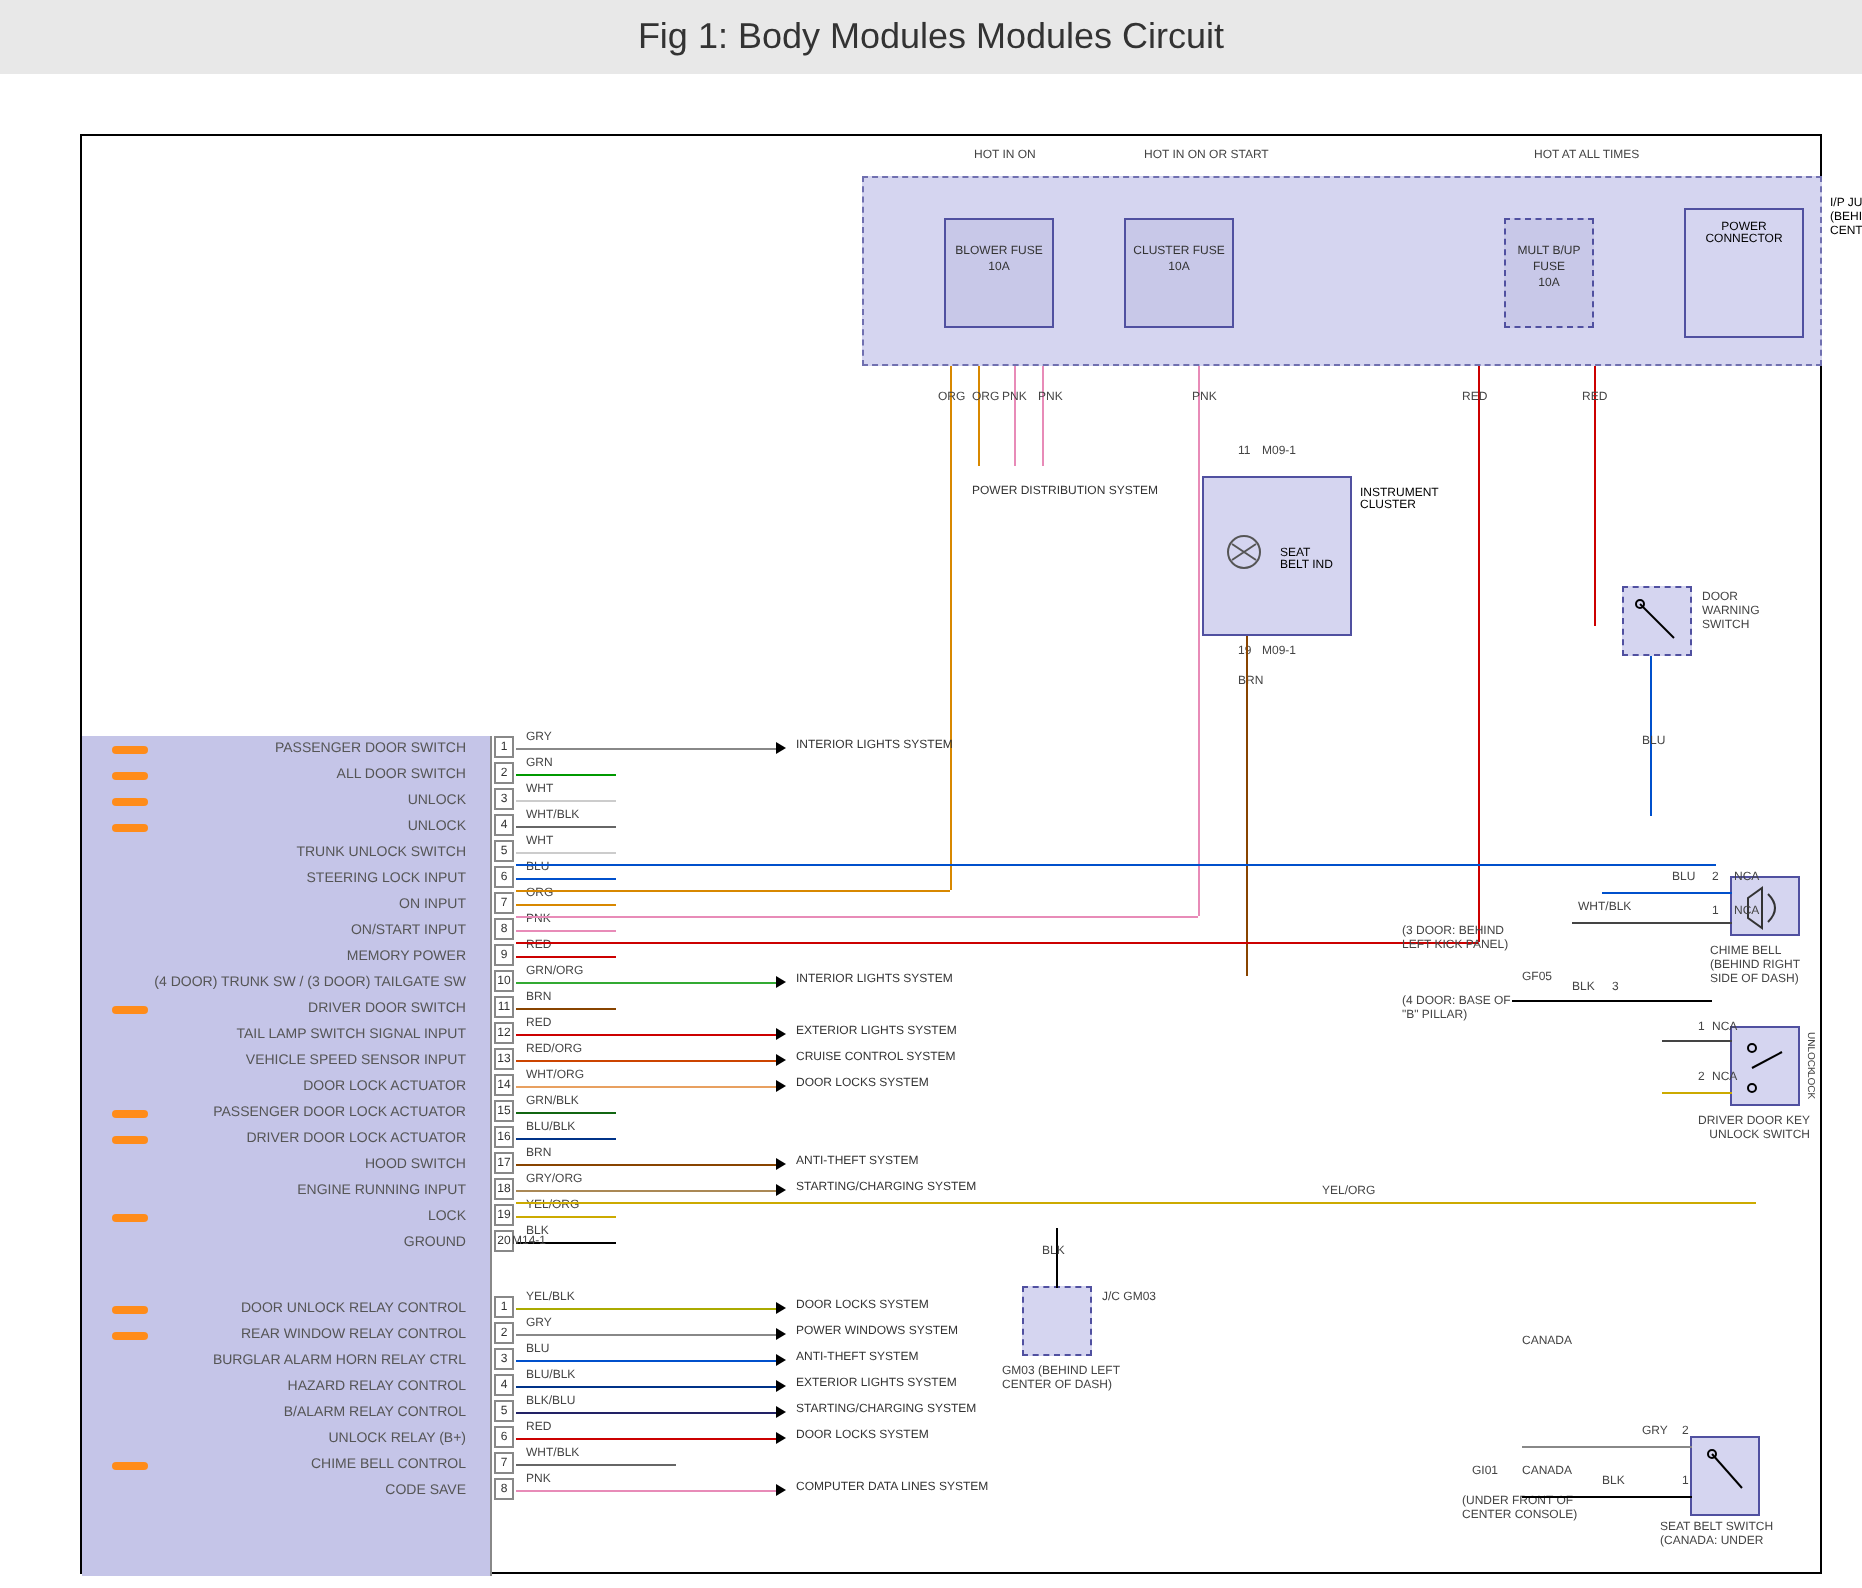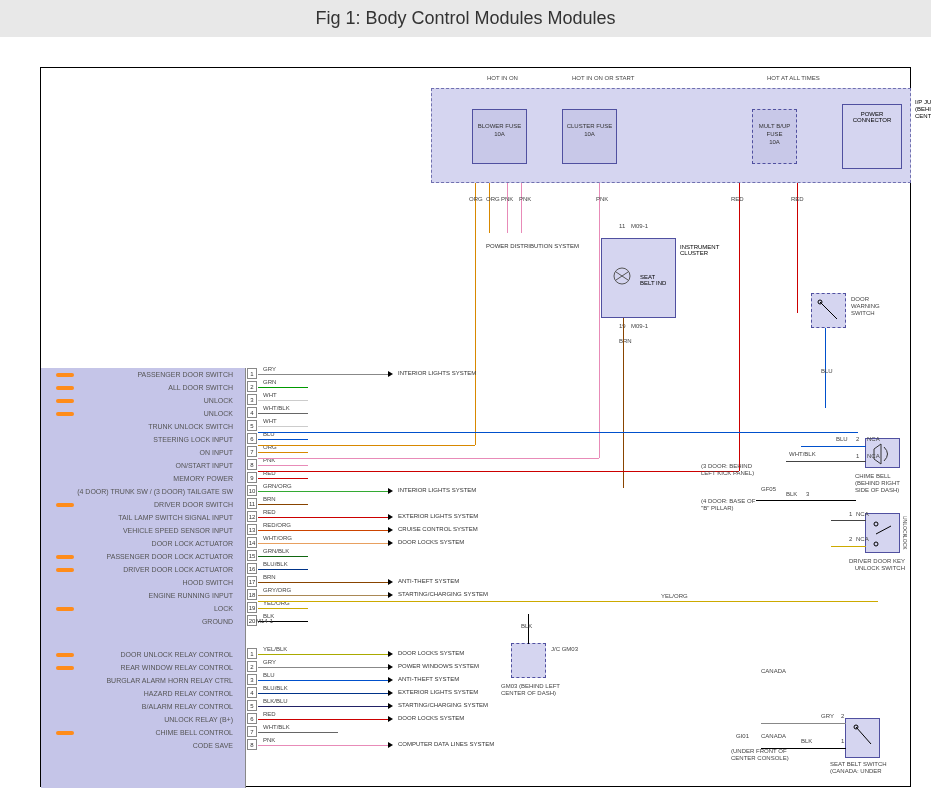--- a/index.html
+++ b/index.html
@@ -192,21 +192,21 @@
     width: 35px;
     height: 40px;
     border: 1px solid #5050a0;
     background: #d5d5f0;
   }
   .gap { height: 20px; }
 </style>
 </head>
 <body>
 
-<div class="title-bar">Fig 1: Body Control Modules Modules</div>
+<div class="title-bar">Fig 1: Body Modules Modules Circuit</div>
 
 <div class="diagram-area">
 
   <div class="junction-box">
     <div class="hot-label" style="top:-14px;left:55px">HOT IN ON</div>
     <div class="hot-label" style="top:-14px;left:140px">HOT IN ON OR START</div>
     <div class="hot-label" style="top:-14px;left:335px">HOT AT ALL TIMES</div>
     <div class="fuse" style="left:40px;top:20px">
       <div class="fuse-label">BLOWER FUSE</div>
       <div class="fuse-label">10A</div>

